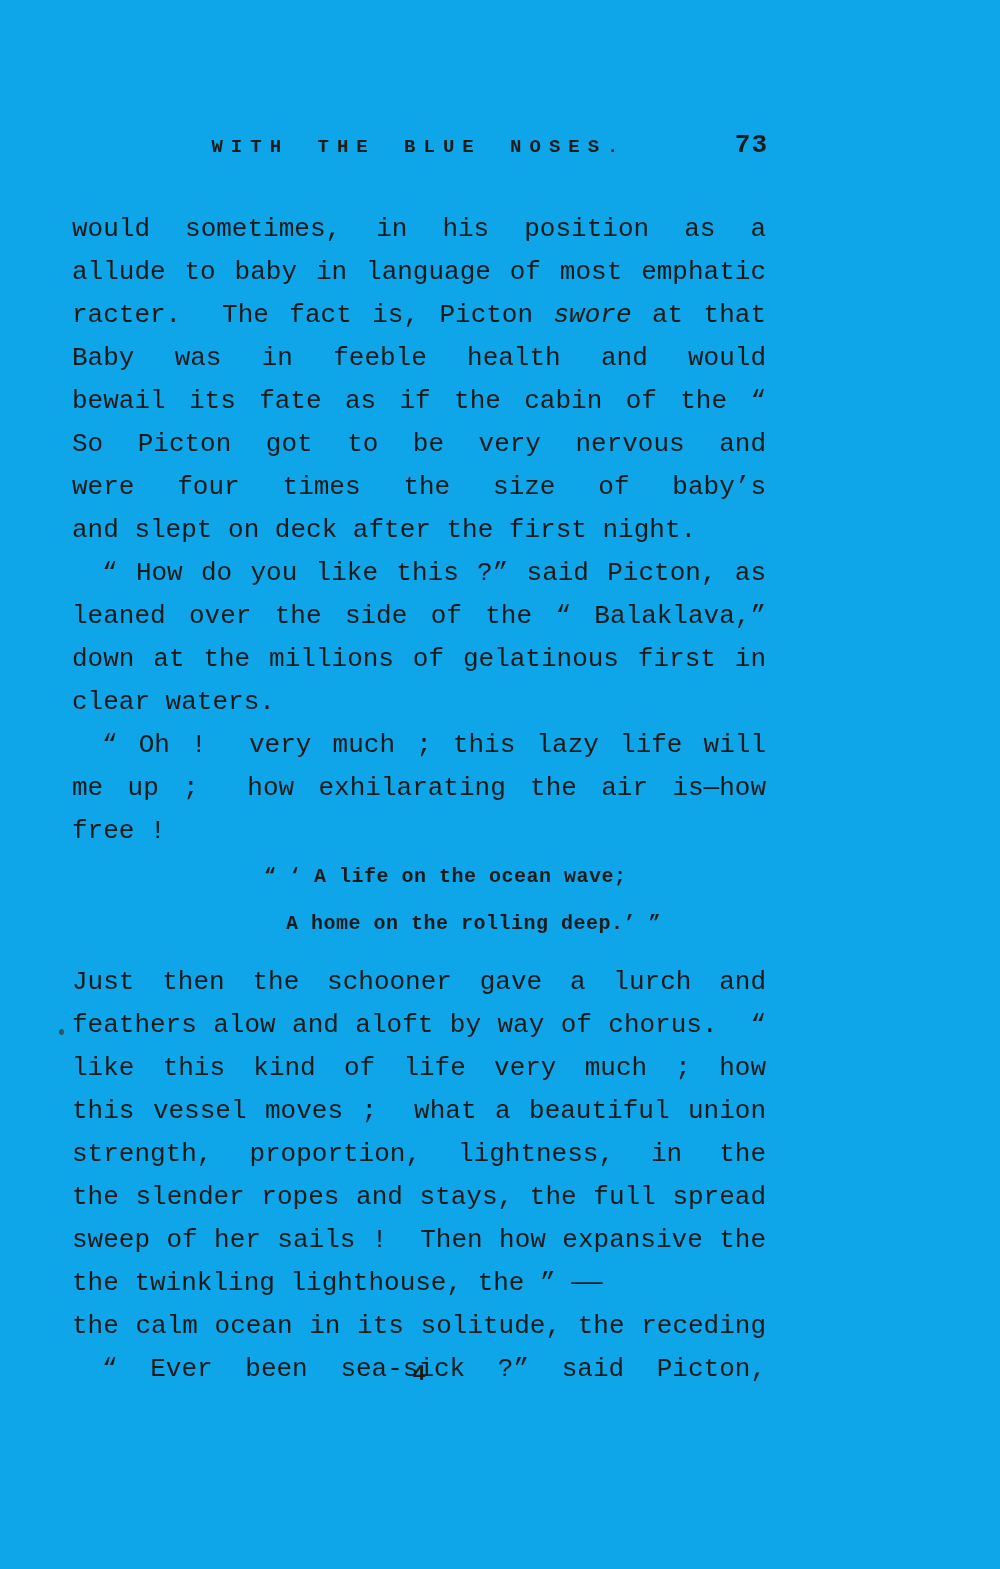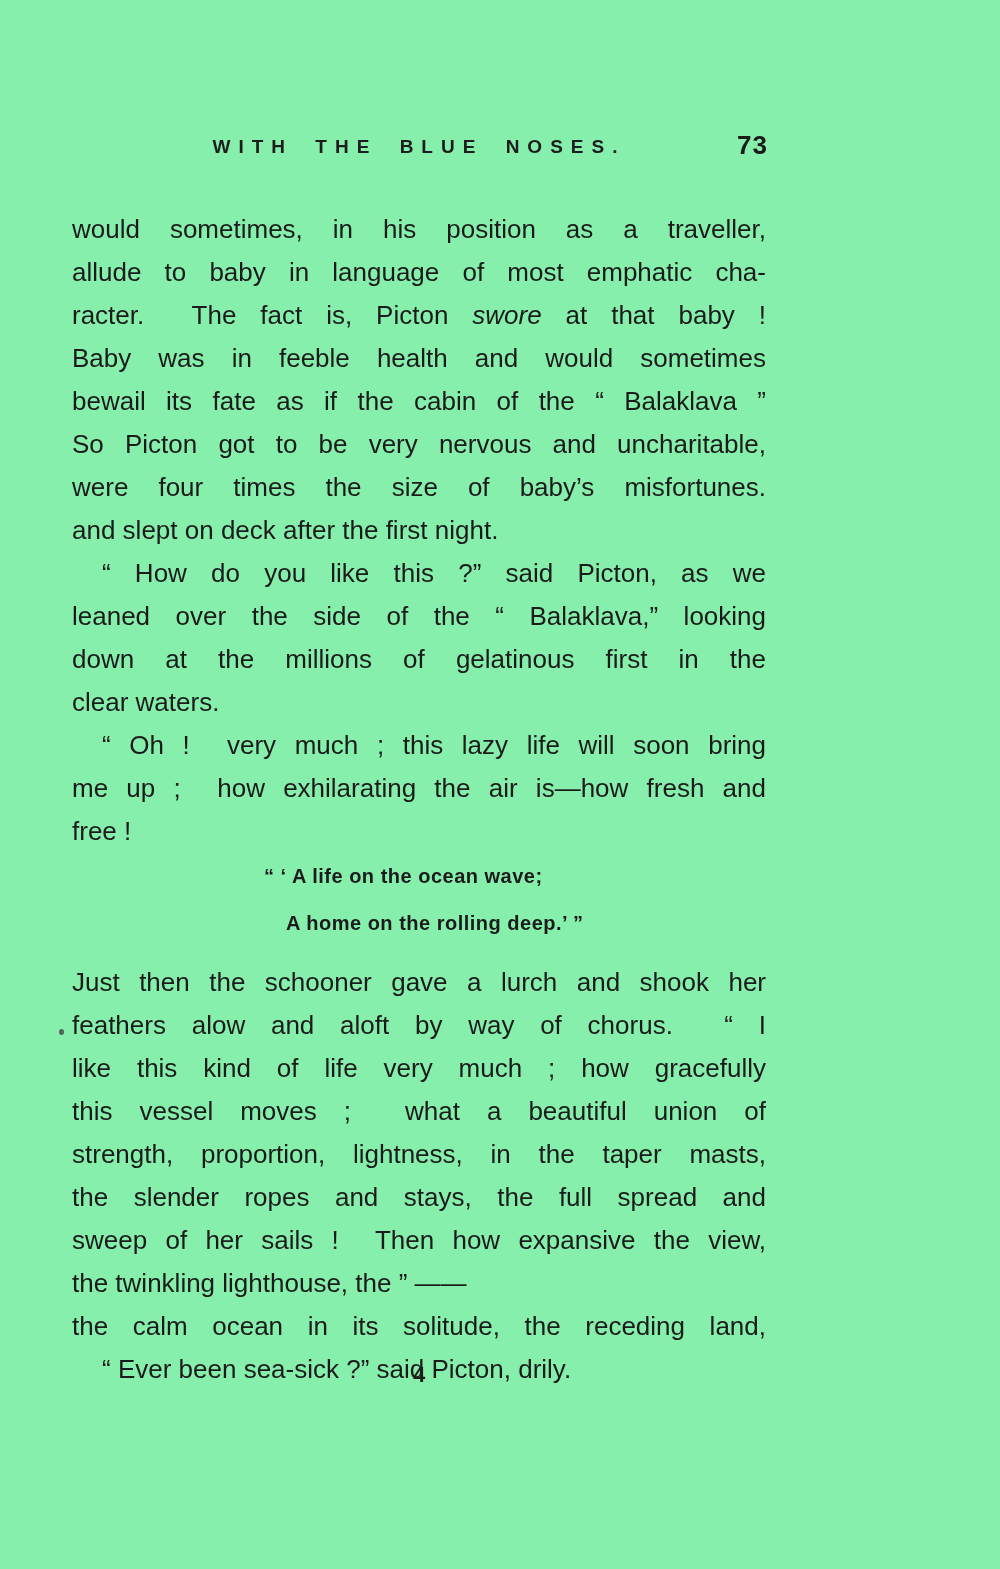--- a/index.html
+++ b/index.html
@@ -1,21 +1,21 @@
 <!DOCTYPE html>
 <html><head>
 <meta charset="utf-8">
 <style>
   html, body { margin: 0; padding: 0; background: #ffffff; }
   .page {
     position: relative;
     width: 1000px;
     height: 1569px;
-    background: #86efac;
-    font-family: Liberation Sans, sans-serif;
+    background: #0ea5e9;
+    font-family: Liberation Mono, monospace;
     color: #1b1b1b;
     overflow: hidden;
   }
   .header {
     position: absolute;
     left: 72px;
     top: 136px;
     width: 694px;
     height: 34px;
   }

